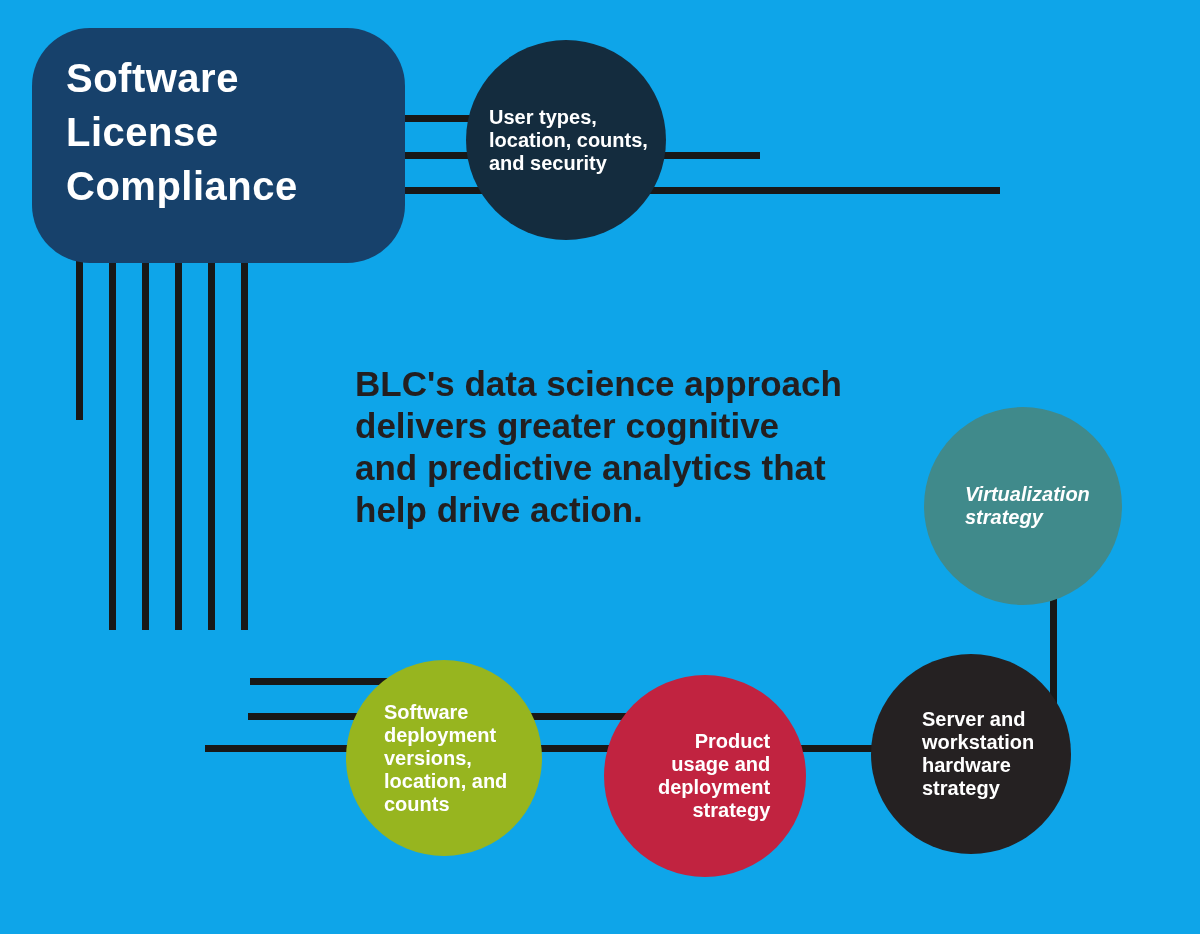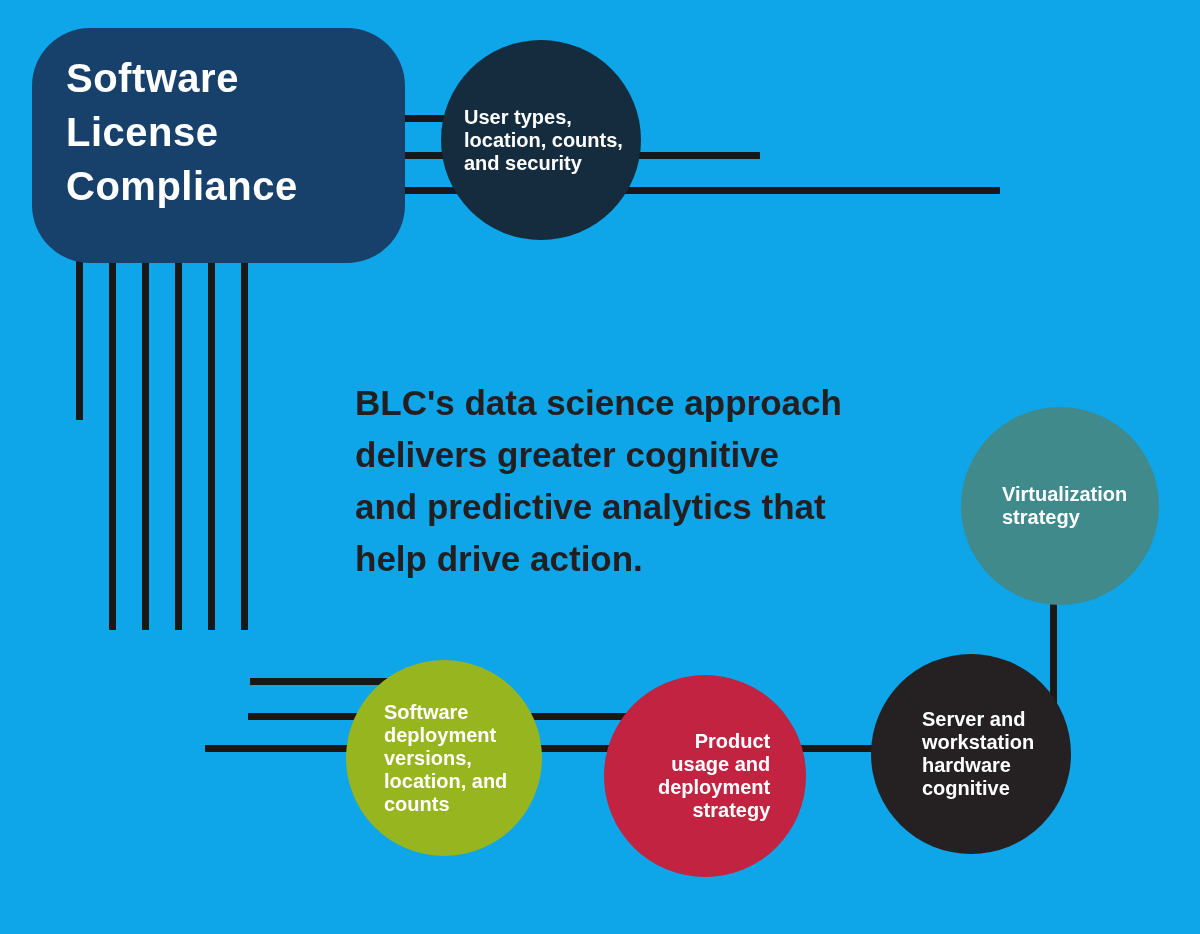--- a/index.html
+++ b/index.html
@@ -59,25 +59,25 @@
     line-height: 54px;
     white-space: pre-line;
     letter-spacing: 0.5px;
   }
 
   
   .center-text {
     position: absolute;
     z-index: 2;
     left: 355px;
-    top: 377px;
+    top: 363px;
     width: 600px;
     font-size: 35px;
     font-weight: bold;
-    line-height: 52px;
+    line-height: 42px;
     white-space: pre-line;
     letter-spacing: 0;
   }
 
   
   .node {
     position: absolute;
     z-index: 2;
     border-radius: 50%;
     display: flex;
@@ -85,25 +85,25 @@
     box-sizing: border-box;
   }
   .node-label {
     color: #ffffff;
     font-weight: bold;
     font-size: 20px;
     line-height: 23px;
     white-space: pre-line;
   }
 
-  .n1 { left: 441px; top: 40px;  width: 200px; height: 200px; padding-left: 23px; align-items: center; }
+  .n1 { left: 466px; top: 40px;  width: 200px; height: 200px; padding-left: 23px; align-items: center; }
   .n2 { left: 704px; top: 50px;  width: 202px; height: 202px; padding-left: 47px; }
   .n3 { left: 945px; top: 144px; width: 202px; height: 202px; padding-left: 37px; }
   .n4 { left: 70px;  top: 297px; width: 200px; height: 200px; padding-left: 37px; }
-  .n5 { left: 961px; top: 407px; width: 198px; height: 198px; padding-left: 41px; }
+  .n5 { left: 924px; top: 407px; width: 198px; height: 198px; padding-left: 41px; font-style: italic; }
   .n6 { left: 98px;  top: 559px; width: 200px; height: 200px; padding-left: 57px; }
   .n7 { left: 346px; top: 660px; width: 196px; height: 196px; padding-left: 38px; }
   .n8 { left: 604px; top: 675px; width: 202px; height: 202px; padding-left: 54px; }
   .n9 { left: 871px; top: 654px; width: 200px; height: 200px; padding-left: 51px; }
 </style>
 </head>
 <body>
 
 <div class="canvas">
 
@@ -151,16 +151,16 @@
   <div class="node n8" style="background-color: rgb(193, 35, 64); text-align: right;">
     <div class="node-label">Product
 usage and
 deployment
 strategy</div>
   </div>
   <div class="node n9" style="background-color: rgb(37, 33, 34);">
     <div class="node-label">Server and
 workstation
 hardware
-cognitive</div>
+strategy</div>
   </div>
 
 </div>
 
 </body></html>

